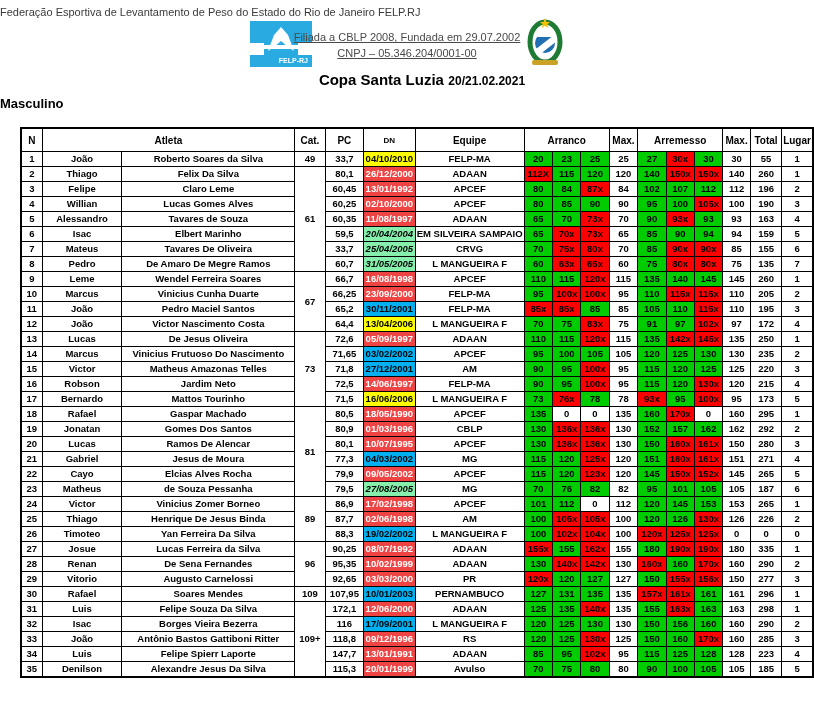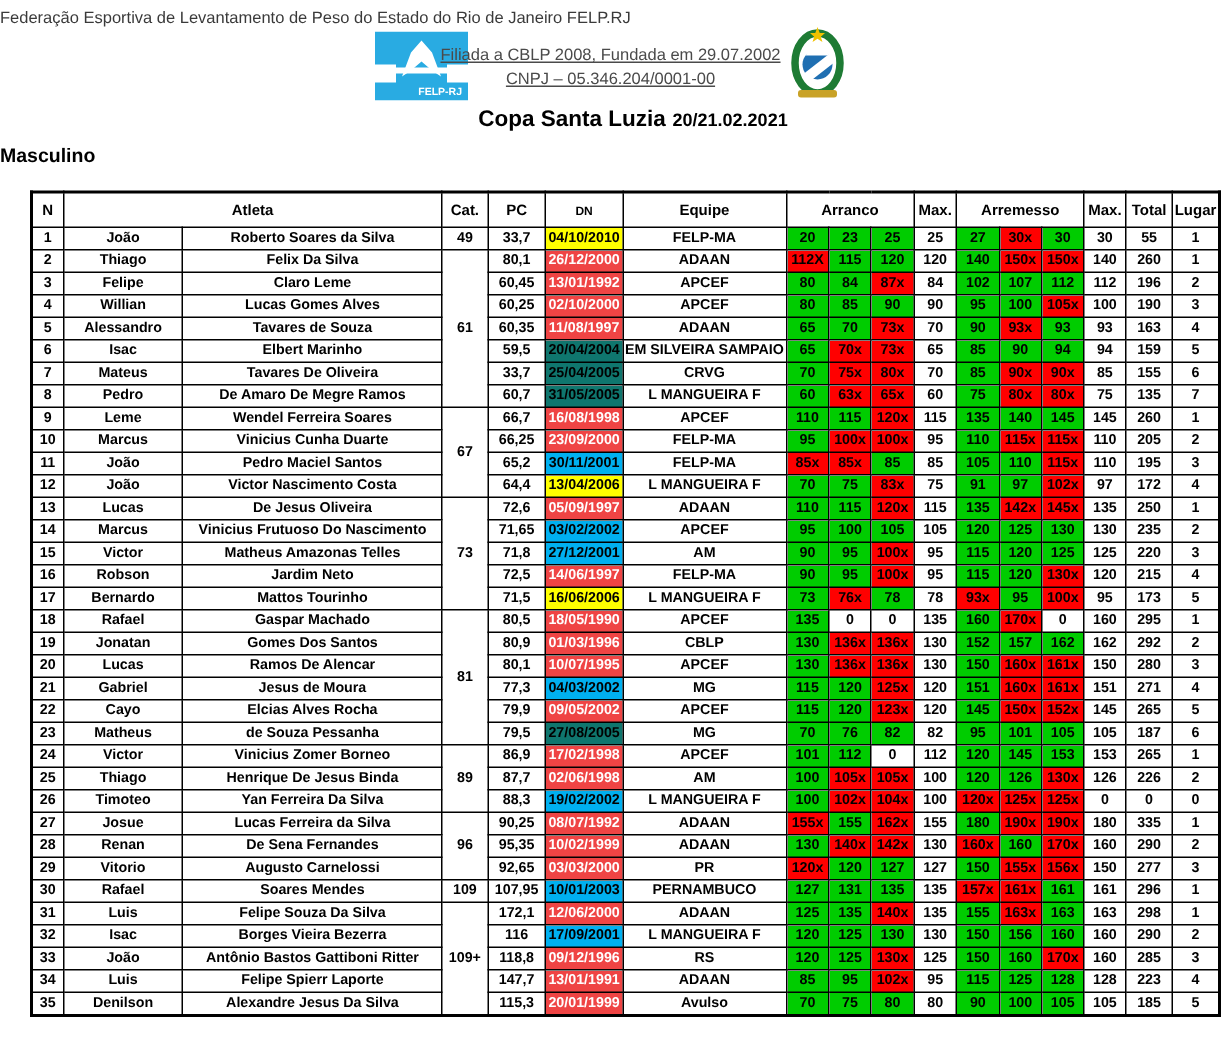--- a/index.html
+++ b/index.html
@@ -29,21 +29,21 @@
   .c-cat{font-size:9px;}
   .c-pc{font-size:8.5px;font-weight:normal;}
   .c-dn{font-size:7px;}
   .c-team{font-size:7.5px;font-weight:normal;line-height:0.95;white-space:normal;}
   .c-total{font-size:12px;}
   .att-g{background:#00CC00;}
   .att-r{background:#FF0000;}
   .dn-red{background:#ef4444;color:#fff;}
   .dn-yellow{background:#FFFF00;}
   .dn-blue{background:#00B0F0;}
-  .dn-green{background:#0f766e;}
+  .dn-green{background:#86efac;font-style:italic;}
 </style>
 </head>
 <body>
 
 <div class="fed-line">Federação Esportiva de Levantamento de Peso do Estado do Rio de Janeiro FELP.RJ</div>
 
 <svg class="logo" viewBox="0 0 62 46" xmlns="http://www.w3.org/2000/svg">
   <rect x="0" y="0" width="62" height="46" fill="#29ABE2"></rect>
   <rect x="0" y="22" width="14" height="12" fill="#fff"></rect>
   <rect x="48" y="22" width="14" height="12" fill="#fff"></rect>

